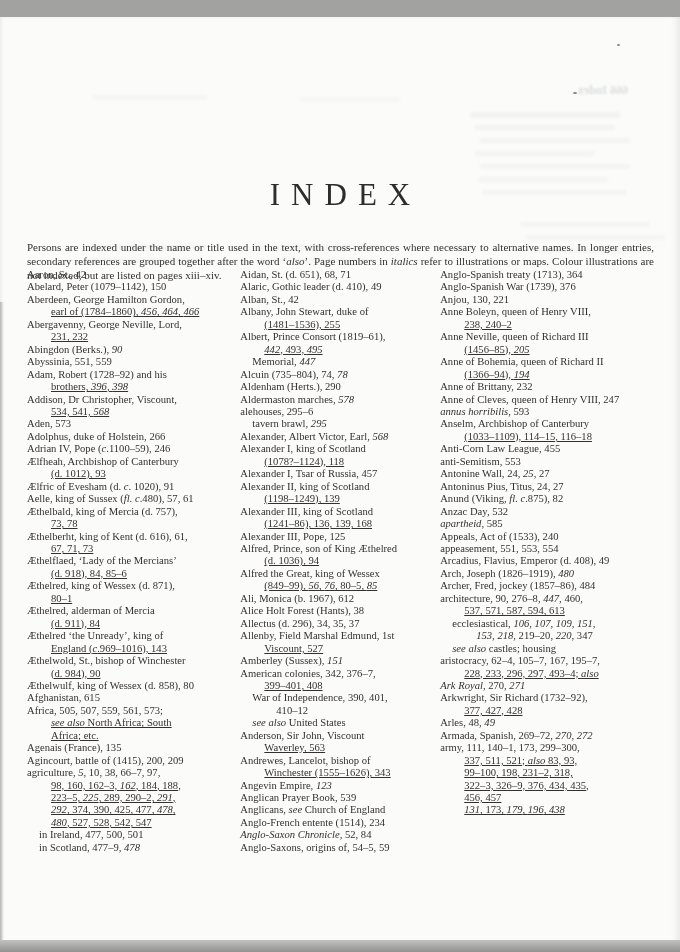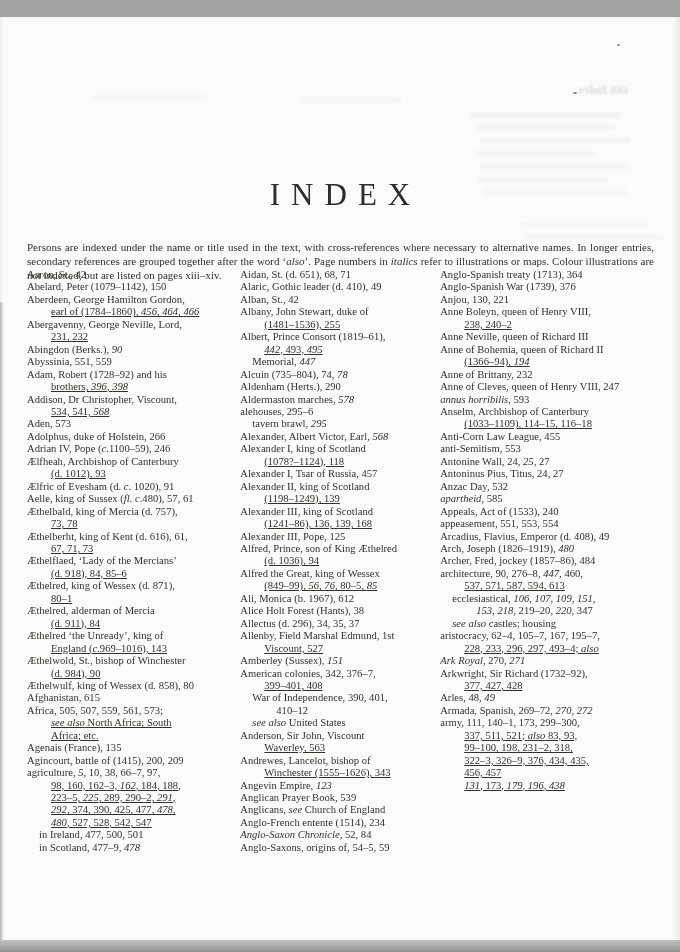--- a/index.html
+++ b/index.html
@@ -190,31 +190,33 @@
         <div class="ln c0"><i>Anglo-Saxon Chronicle</i>, 52, 84</div>
         <div class="ln c0">Anglo-Saxons, origins of, 54–5, 59</div>
       </div>
     <div class="col col-3">
         <div class="ln c0">Anglo-Spanish treaty (1713), 364</div>
         <div class="ln c0">Anglo-Spanish War (1739), 376</div>
         <div class="ln c0">Anjou, 130, 221</div>
         <div class="ln c0">Anne Boleyn, queen of Henry VIII,</div>
         <div class="ln c1">238, 240–2</div>
         <div class="ln c0">Anne Neville, queen of Richard III</div>
+        <div class="ln c1">(1456–85), <i>205</i></div>
         <div class="ln c0">Anne of Bohemia, queen of Richard II</div>
         <div class="ln c1">(1366–94), <i>194</i></div>
         <div class="ln c0">Anne of Brittany, 232</div>
         <div class="ln c0">Anne of Cleves, queen of Henry VIII, 247</div>
         <div class="ln c0"><i>annus horribilis</i>, 593</div>
         <div class="ln c0">Anselm, Archbishop of Canterbury</div>
         <div class="ln c1">(1033–1109), 114–15, 116–18</div>
         <div class="ln c0">Anti-Corn Law League, 455</div>
         <div class="ln c0">anti-Semitism, 553</div>
         <div class="ln c0">Antonine Wall, 24, <i>25</i>, 27</div>
         <div class="ln c0">Antoninus Pius, Titus, 24, 27</div>
+        <div class="ln c0">Anund (Viking, <i>fl. c</i>.875), 82</div>
         <div class="ln c0">Anzac Day, 532</div>
         <div class="ln c0"><i>apartheid</i>, 585</div>
         <div class="ln c0">Appeals, Act of (1533), 240</div>
         <div class="ln c0">appeasement, 551, 553, 554</div>
         <div class="ln c0">Arcadius, Flavius, Emperor (d. 408), 49</div>
         <div class="ln c0">Arch, Joseph (1826–1919), <i>480</i></div>
         <div class="ln c0">Archer, Fred, jockey (1857–86), 484</div>
         <div class="ln c0">architecture, 90, 276–8, <i>447</i>, 460,</div>
         <div class="ln c1">537, 571, 587, 594, 613</div>
         <div class="ln c2">ecclesiastical, <i>106</i>, <i>107</i>, <i>109</i>, <i>151</i>,</div>

